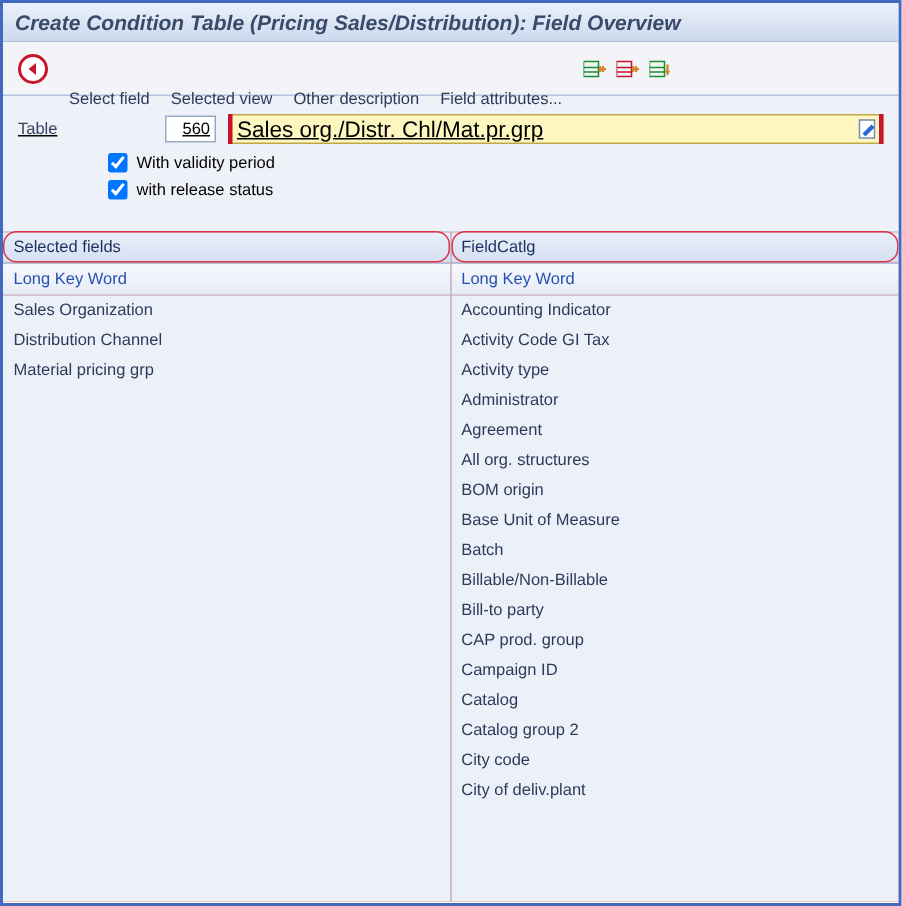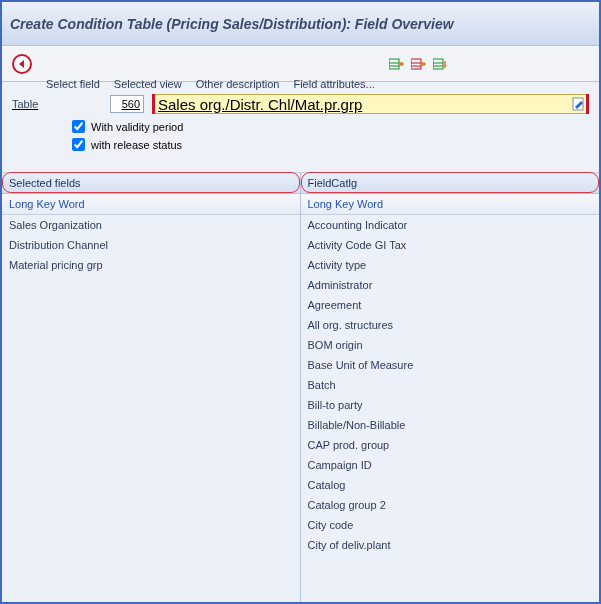--- a/index.html
+++ b/index.html
@@ -9,21 +9,21 @@
     font-size: 11px;
     background: #fff;
     width: 601px;
     height: 604px;
     overflow: hidden;
     border: 2px solid #4169c0;
   }
   .titlebar {
     background: linear-gradient(#ecf1fa 0%, #cdd9ee 100%);
     border-bottom: 1px solid #b5c4de;
-    height: 44px;
+    height: 26px;
     display: flex;
     align-items: center;
     padding: 0 8px;
   }
   .titlebar-title {
     font-size: 14px;
     font-style: italic;
     font-weight: bold;
     color: #3a4b6a;
   }
@@ -270,22 +270,22 @@
     <div class="grid-body" id="catalog-body">
         <div class="grid-row">Accounting Indicator</div>
         <div class="grid-row">Activity Code GI Tax</div>
         <div class="grid-row">Activity type</div>
         <div class="grid-row">Administrator</div>
         <div class="grid-row">Agreement</div>
         <div class="grid-row">All org. structures</div>
         <div class="grid-row">BOM origin</div>
         <div class="grid-row">Base Unit of Measure</div>
         <div class="grid-row">Batch</div>
+        <div class="grid-row">Billable/Non-Billable</div>
         <div class="grid-row">Bill-to party</div>
-        <div class="grid-row">Billable/Non-Billable</div>
         <div class="grid-row">CAP prod. group</div>
         <div class="grid-row">Campaign ID</div>
         <div class="grid-row">Catalog</div>
         <div class="grid-row">Catalog group 2</div>
         <div class="grid-row">City code</div>
         <div class="grid-row">City of deliv.plant</div>
       </div>
   </div>
 </div>
 

